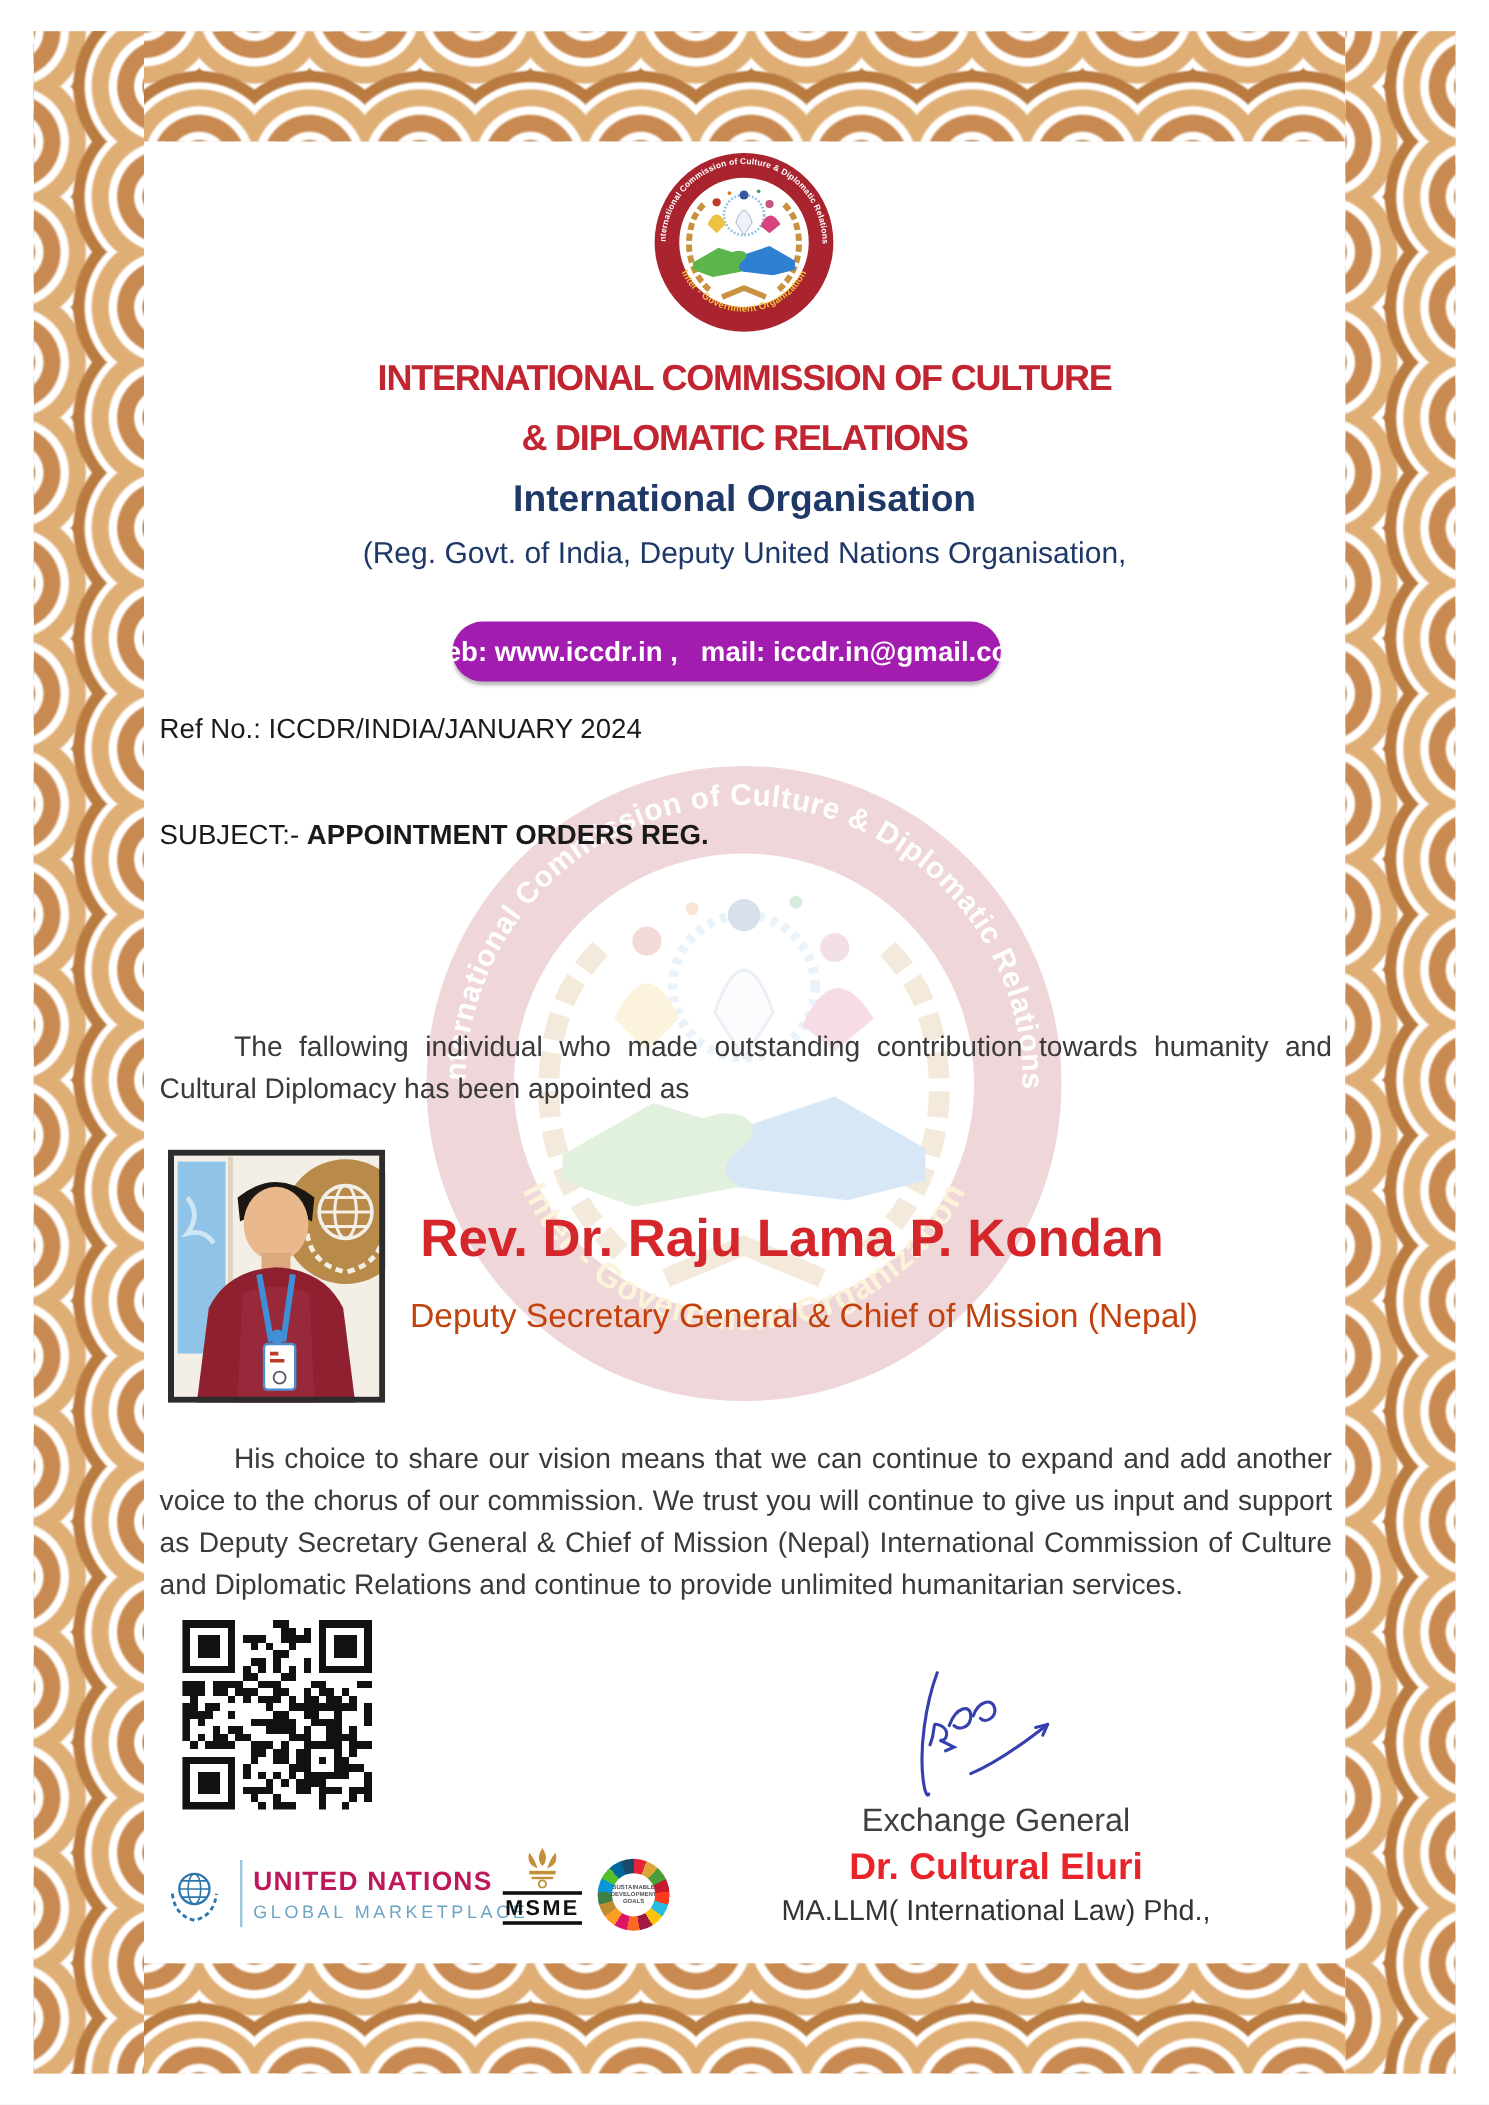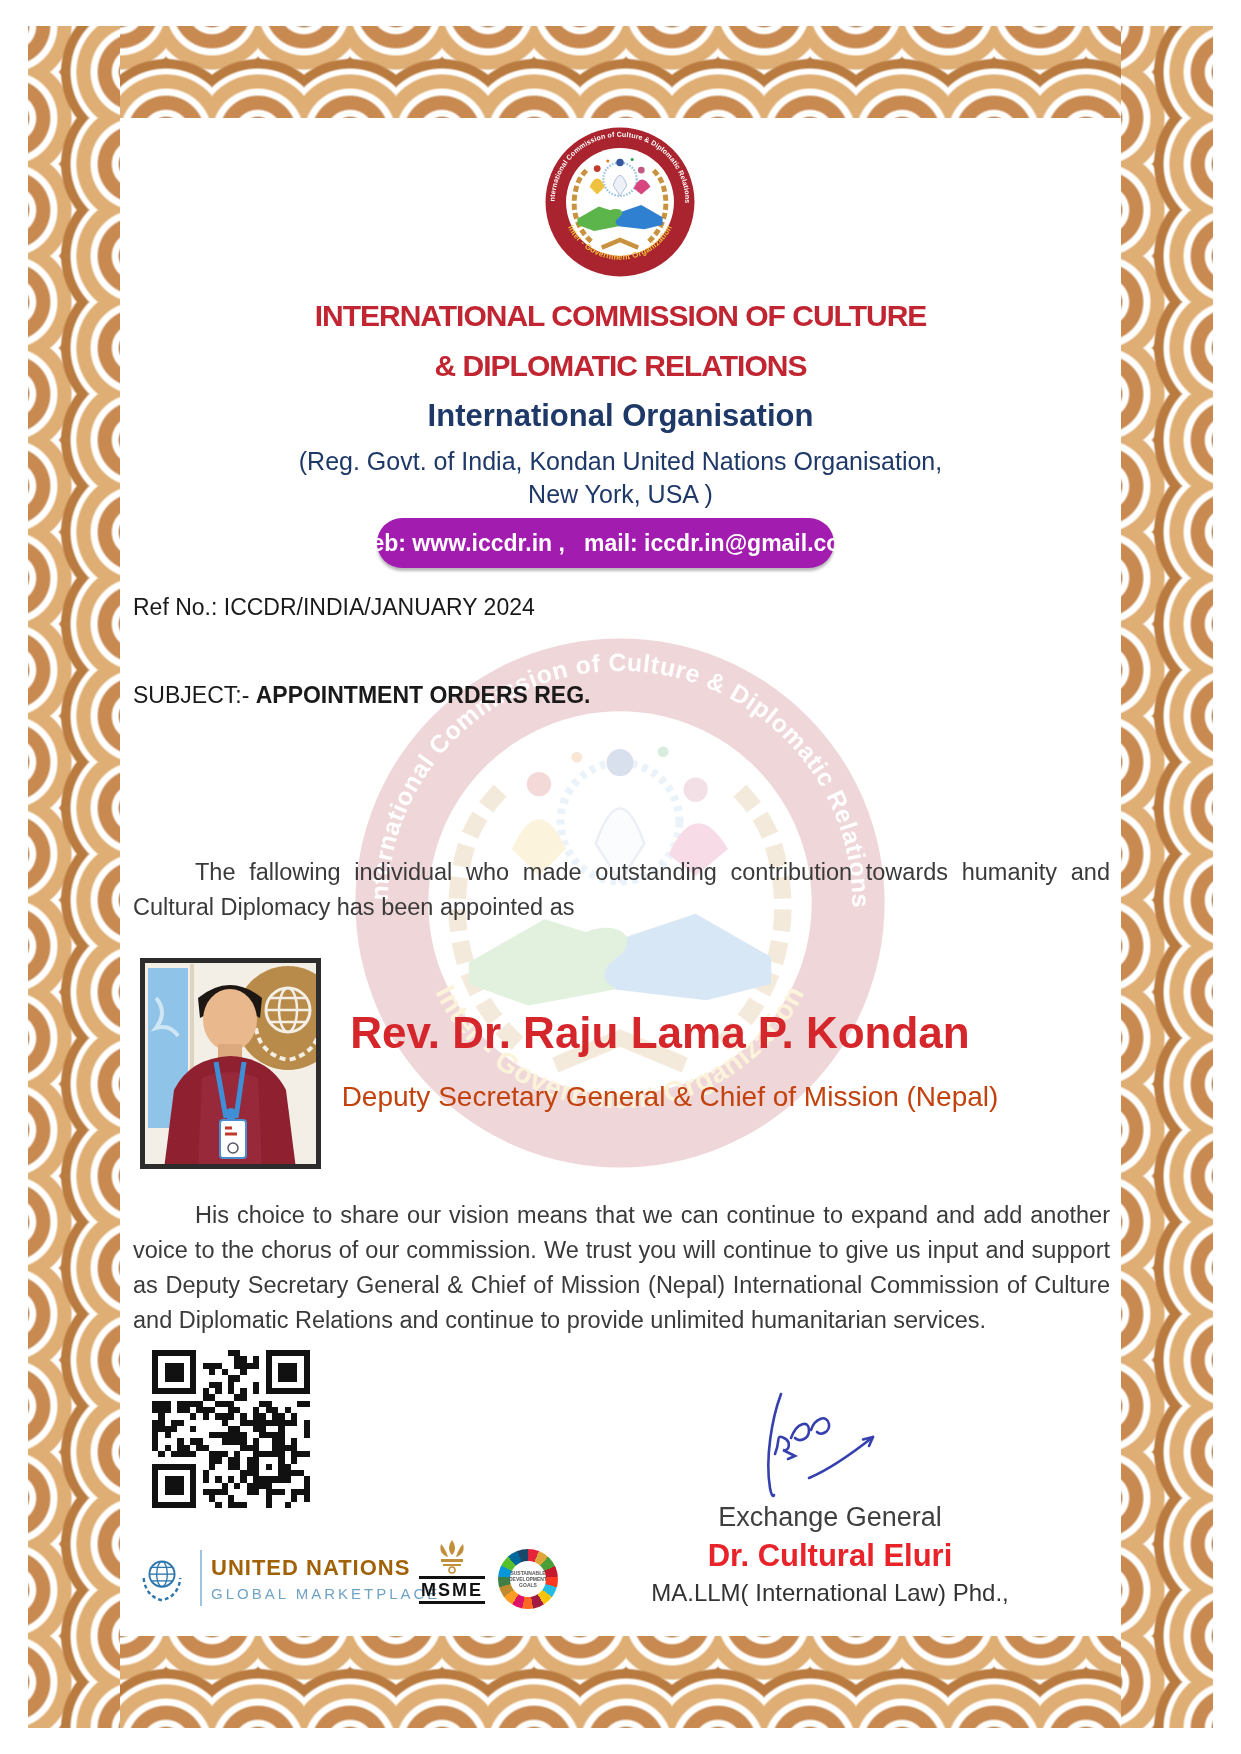--- a/index.html
+++ b/index.html
@@ -52,21 +52,21 @@
   .qr{position:absolute;left:152px;top:1350px;width:158px;height:158px;}
   .qr svg{width:100%;height:100%;shape-rendering:crispEdges;}
   .sig{position:absolute;left:745px;top:1382px;width:180px;height:125px;}
   .sec{position:absolute;left:630px;top:1502px;width:400px;text-align:center;}
   .sec-role{font-size:27px;color:#3f3f3f;}
   .sec-name{font-size:31px;font-weight:800;color:#e8232a;margin-top:5px;}
   .sec-qual{font-size:24px;color:#333;margin-top:5px;}
   .ungm{position:absolute;left:133px;top:1549px;display:flex;align-items:center;gap:9px;}
   .ungm-emblem{width:58px;height:58px;}
   .ungm-divider{width:2px;height:56px;background:#9cc6e0;}
-  .ungm-l1{font-size:22px;font-weight:700;color:#a16207;letter-spacing:1px;}
+  .ungm-l1{font-size:22px;font-weight:700;color:#be185d;letter-spacing:1px;}
   .ungm-l2{font-size:15px;color:#6ea3c4;letter-spacing:3px;margin-top:4px;}
   .msme{position:absolute;left:410px;top:1538px;width:84px;text-align:center;}
   .msme svg{width:40px;height:36px;display:block;margin:0 auto;}
   .msme-label{display:inline-block;font-size:18px;font-weight:800;color:#111;letter-spacing:2px;
               border-top:3px solid #111;border-bottom:3px solid #111;line-height:22px;padding:0 2px;margin-top:2px;}
   .sdg{position:absolute;left:498px;top:1549px;width:60px;height:60px;border-radius:50%;
        background:conic-gradient(#e5243b 0 21deg,#dda63a 21deg 42deg,#4c9f38 42deg 64deg,#c5192d 64deg 85deg,
        #ff3a21 85deg 106deg,#26bde2 106deg 127deg,#fcc30b 127deg 148deg,#a21942 148deg 170deg,#fd6925 170deg 191deg,
        #dd1367 191deg 212deg,#fd9d24 212deg 233deg,#bf8b2e 233deg 254deg,#3f7e44 254deg 275deg,#0a97d9 275deg 297deg,
        #56c02b 297deg 318deg,#00689d 318deg 339deg,#19486a 339deg 360deg);}
@@ -127,22 +127,21 @@
   <svg class="watermark" viewBox="0 0 200 200">
     <use href="#iccdr-emblem"></use>
   </svg>
 
   <svg class="logo-main" viewBox="0 0 200 200">
     <use href="#iccdr-emblem"></use>
   </svg>
   <div class="t-line t1">INTERNATIONAL COMMISSION OF CULTURE</div>
   <div class="t-line t2">&amp; DIPLOMATIC RELATIONS</div>
   <div class="orgtype">International Organisation</div>
-  <div class="reg reg1">(Reg. Govt. of India, Kondan United Nations Organisation,</div>
-  <div class="reg reg2">New York, USA )</div>
+  <div class="reg reg1">(Reg. Govt. of India, Deputy United Nations Organisation,</div>
   <div class="banner">
     <span>Web: www.iccdr.in ,   mail: iccdr.in@gmail.com</span>
   </div>
 
   <div class="refno">Ref No.: ICCDR/INDIA/JANUARY 2024</div>
   <div class="subject">
     <span>SUBJECT:-</span>
     <b>APPOINTMENT ORDERS REG.</b>
   </div>
   <p class="para p2">The fallowing individual  who made outstanding contribution towards humanity and Cultural Diplomacy has been appointed as</p>

